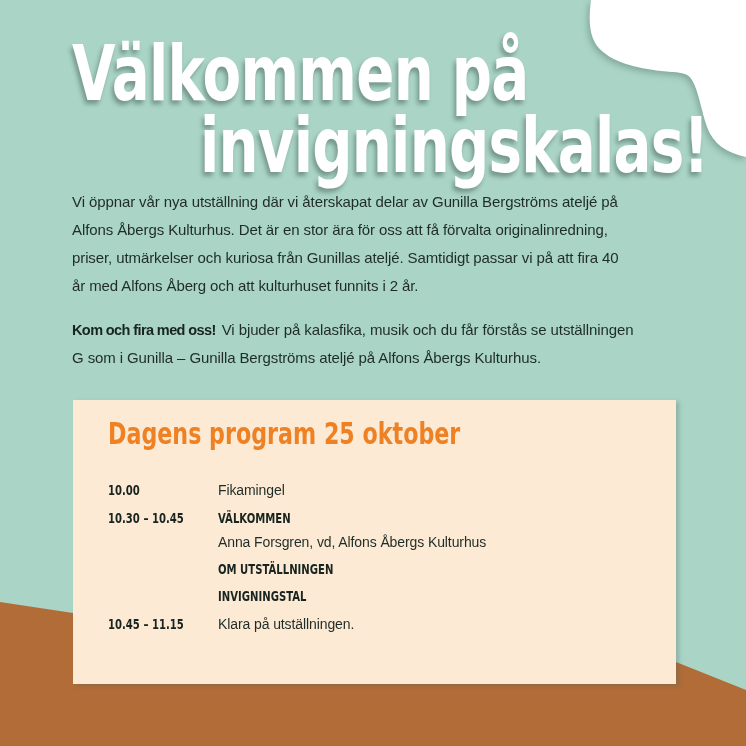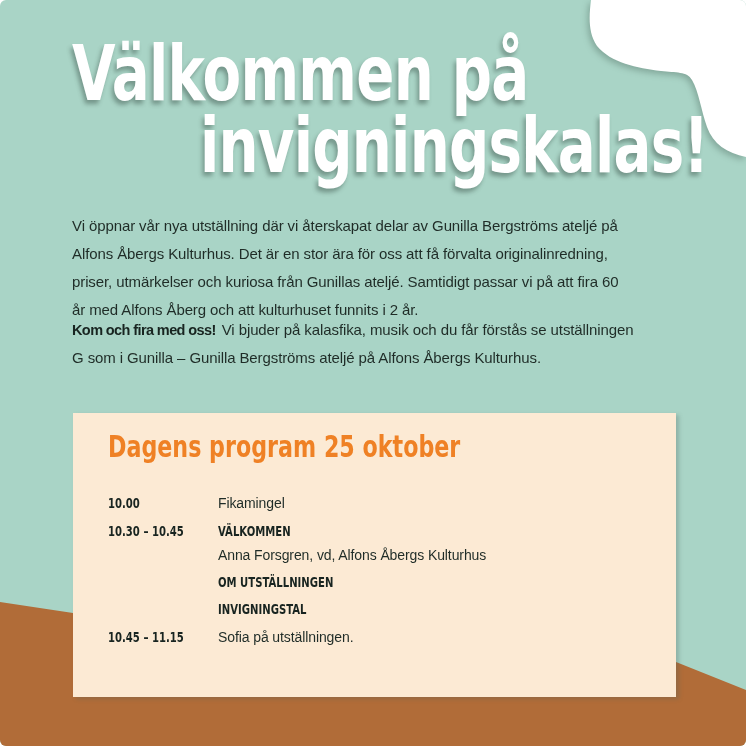--- a/index.html
+++ b/index.html
@@ -1,21 +1,20 @@
 <!DOCTYPE html>
 <html style="--background: #a9d4c6; --hill: #b16c38; --program_box: #fcead4; --heading_orange: #ef8125; --body_text: #1f2c27; --title_text: #ffffff;"><head>
 <meta charset="utf-8">
 <style>
   html,body { margin:0; padding:0; }
   body { width:746px; height:746px; font-family:"Liberation Sans", sans-serif; }
 
   .poster {
     position:relative; width:746px; height:746px; overflow:hidden;
     background: var(--background, #a9d4c6);
-    border-radius: 6px;
   }
 
   
   .shape-svg { position:absolute; left:0; top:0; width:746px; height:746px; display:block; }
   .hill { fill: var(--hill, #b16c38); }
   .blob { fill: var(--title_text, #ffffff); filter: drop-shadow(-2px 3px 3px rgba(60,85,75,0.35)); }
 
   
   .title {
     position:absolute; left:72px; top:38px; margin:0;
@@ -26,30 +25,30 @@
   .t-line {
     display:block; white-space:nowrap;
     font-size:76px; line-height:72px; letter-spacing:-1px;
     transform: scaleX(0.74); transform-origin:0 0;
   }
   .t-line.l2 { margin-left:128px; }
 
   
   .intro { position:absolute; left:72px; margin:0; color: var(--body_text, #1f2c27); }
   .intro .bline { display:block; white-space:nowrap; font-size:15px; line-height:28px; letter-spacing:-0.1px; }
-  .p1 { top:212px; }
+  .p1 { top:188px; }
   .p2 { top:316px; }
   .lead {
     font-family:Liberation Sans, sans-serif; font-weight:bold;
     font-size:14.5px; letter-spacing:-0.6px; color:#182420; margin-right:6px;
   }
 
   
   .program-box {
-    position:absolute; left:73px; top:413px; width:603px; height:284px;
+    position:absolute; left:73px; top:400px; width:603px; height:284px;
     background: var(--program_box, #fcead4);
     box-shadow: 3px 2px 4px rgba(80,100,92,0.3);
     box-sizing:border-box; padding:14px 0 0 35px;
   }
   .prog-heading { margin:0; line-height:40px; }
   .prog-heading .squeeze {
     display:inline-block; white-space:nowrap;
     font-family:"DejaVu Sans", sans-serif; font-weight:bold; font-size:30px;
     color: var(--heading_orange, #ef8125);
     transform: scaleX(0.74); transform-origin:0 50%;
@@ -77,21 +76,21 @@
   </svg>
 
   <h1 class="title">
     <span class="t-line l1">Välkommen på</span>
     <span class="t-line l2">invigningskalas!</span>
   </h1>
 
   <p class="intro p1">
     <span class="bline">Vi öppnar vår nya utställning där vi återskapat delar av Gunilla Bergströms ateljé på</span>
     <span class="bline">Alfons Åbergs Kulturhus. Det är en stor ära för oss att få förvalta originalinredning,</span>
-    <span class="bline">priser, utmärkelser och kuriosa från Gunillas ateljé. Samtidigt passar vi på att fira 60</span>
+    <span class="bline">priser, utmärkelser och kuriosa från Gunillas ateljé. Samtidigt passar vi på att fira 40</span>
     <span class="bline">år med Alfons Åberg och att kulturhuset funnits i 2 år.</span>
   </p>
 
   <p class="intro p2">
     <span class="bline"><b class="lead">Kom och fira med oss!</b><span>Vi bjuder på kalasfika, musik och du får förstås se utställningen</span></span>
     <span class="bline">G som i Gunilla – Gunilla Bergströms ateljé på Alfons Åbergs Kulturhus.</span>
   </p>
 
   <div class="program-box">
     <h2 class="prog-heading">
@@ -122,19 +121,19 @@
       <div class="prog-line gap3">
         <div class="prog-time"></div>
         <div class="prog-content"><span class="prog-label">INVIGNINGSTAL</span></div>
       </div>
       <div class="prog-line">
         <div class="prog-time"></div>
       </div>
 
       <div class="prog-line gap4">
         <div class="prog-time"><span class="time-text">10.45 – 11.15</span></div>
-        <div class="prog-content"><span class="prog-text">Sofia på utställningen.</span></div>
+        <div class="prog-content"><span class="prog-text">Klara på utställningen.</span></div>
       </div>
 
     </div>
   </div>
 
 </div>
 
 </body></html>

